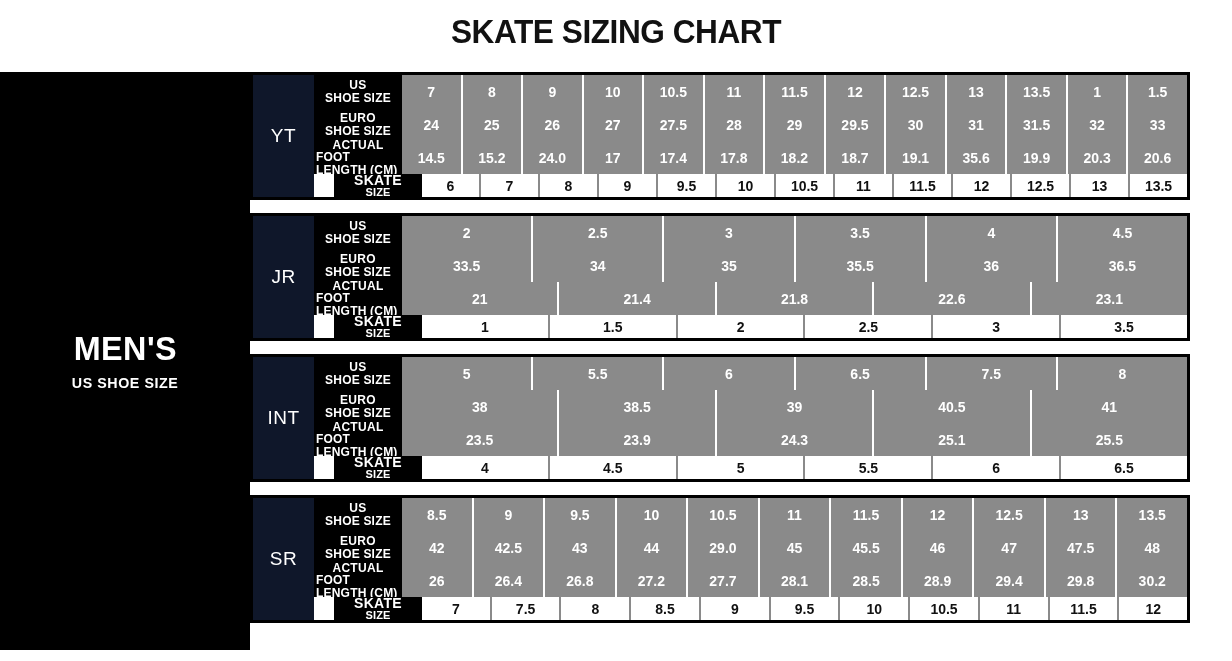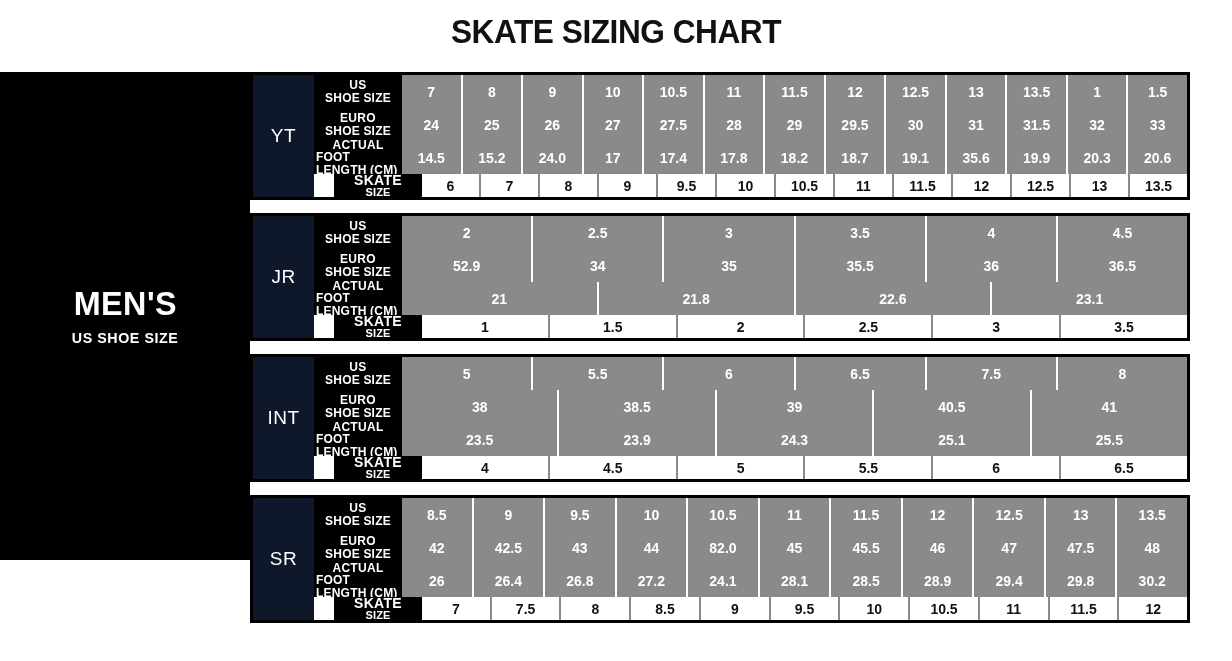--- a/index.html
+++ b/index.html
@@ -30,21 +30,21 @@
     font-family: "Liberation Sans", sans-serif;
     transform: scaleX(0.93);
   }
 
   
   #left-panel {
     position: absolute;
     left: 0;
     top: 72px;
     width: 250px;
-    height: 488px;
+    height: 578px;
     background: #000000;
     color: #ffffff;
     display: flex;
     flex-direction: column;
     align-items: center;
     justify-content: center;
   }
   #left-panel .mens {
     font-size: 34px;
     font-weight: bold;
@@ -273,35 +273,36 @@
               <div class="cell">4</div>
               <div class="cell">4.5</div>
             </div>
           </div>
           <div class="row gray">
             <div class="row-label">
               <div class="l1">EURO</div>
               <div class="l2">SHOE SIZE</div>
             </div>
             <div class="cells">
-              <div class="cell">52.9</div>
+              <div class="cell">33.5</div>
               <div class="cell">34</div>
               <div class="cell">35</div>
               <div class="cell">35.5</div>
               <div class="cell">36</div>
               <div class="cell">36.5</div>
             </div>
           </div>
           <div class="row gray">
             <div class="row-label">
               <div class="l1">ACTUAL</div>
               <div class="l2">FOOT LENGTH (CM)</div>
             </div>
             <div class="cells">
               <div class="cell">21</div>
+              <div class="cell">21.4</div>
               <div class="cell">21.8</div>
               <div class="cell">22.6</div>
               <div class="cell">23.1</div>
             </div>
           </div>
           <div class="row white tall">
             <div class="row-label skate">
               <div class="l1">SKATE</div>
               <div class="l2">SIZE</div>
             </div>
@@ -400,40 +401,40 @@
           <div class="row gray">
             <div class="row-label">
               <div class="l1">EURO</div>
               <div class="l2">SHOE SIZE</div>
             </div>
             <div class="cells">
               <div class="cell">42</div>
               <div class="cell">42.5</div>
               <div class="cell">43</div>
               <div class="cell">44</div>
-              <div class="cell">82.0</div>
+              <div class="cell">29.0</div>
               <div class="cell">45</div>
               <div class="cell">45.5</div>
               <div class="cell">46</div>
               <div class="cell">47</div>
               <div class="cell">47.5</div>
               <div class="cell">48</div>
             </div>
           </div>
           <div class="row gray">
             <div class="row-label">
               <div class="l1">ACTUAL</div>
               <div class="l2">FOOT LENGTH (CM)</div>
             </div>
             <div class="cells">
               <div class="cell">26</div>
               <div class="cell">26.4</div>
               <div class="cell">26.8</div>
               <div class="cell">27.2</div>
-              <div class="cell">24.1</div>
+              <div class="cell">27.7</div>
               <div class="cell">28.1</div>
               <div class="cell">28.5</div>
               <div class="cell">28.9</div>
               <div class="cell">29.4</div>
               <div class="cell">29.8</div>
               <div class="cell">30.2</div>
             </div>
           </div>
           <div class="row white tall">
             <div class="row-label skate">

